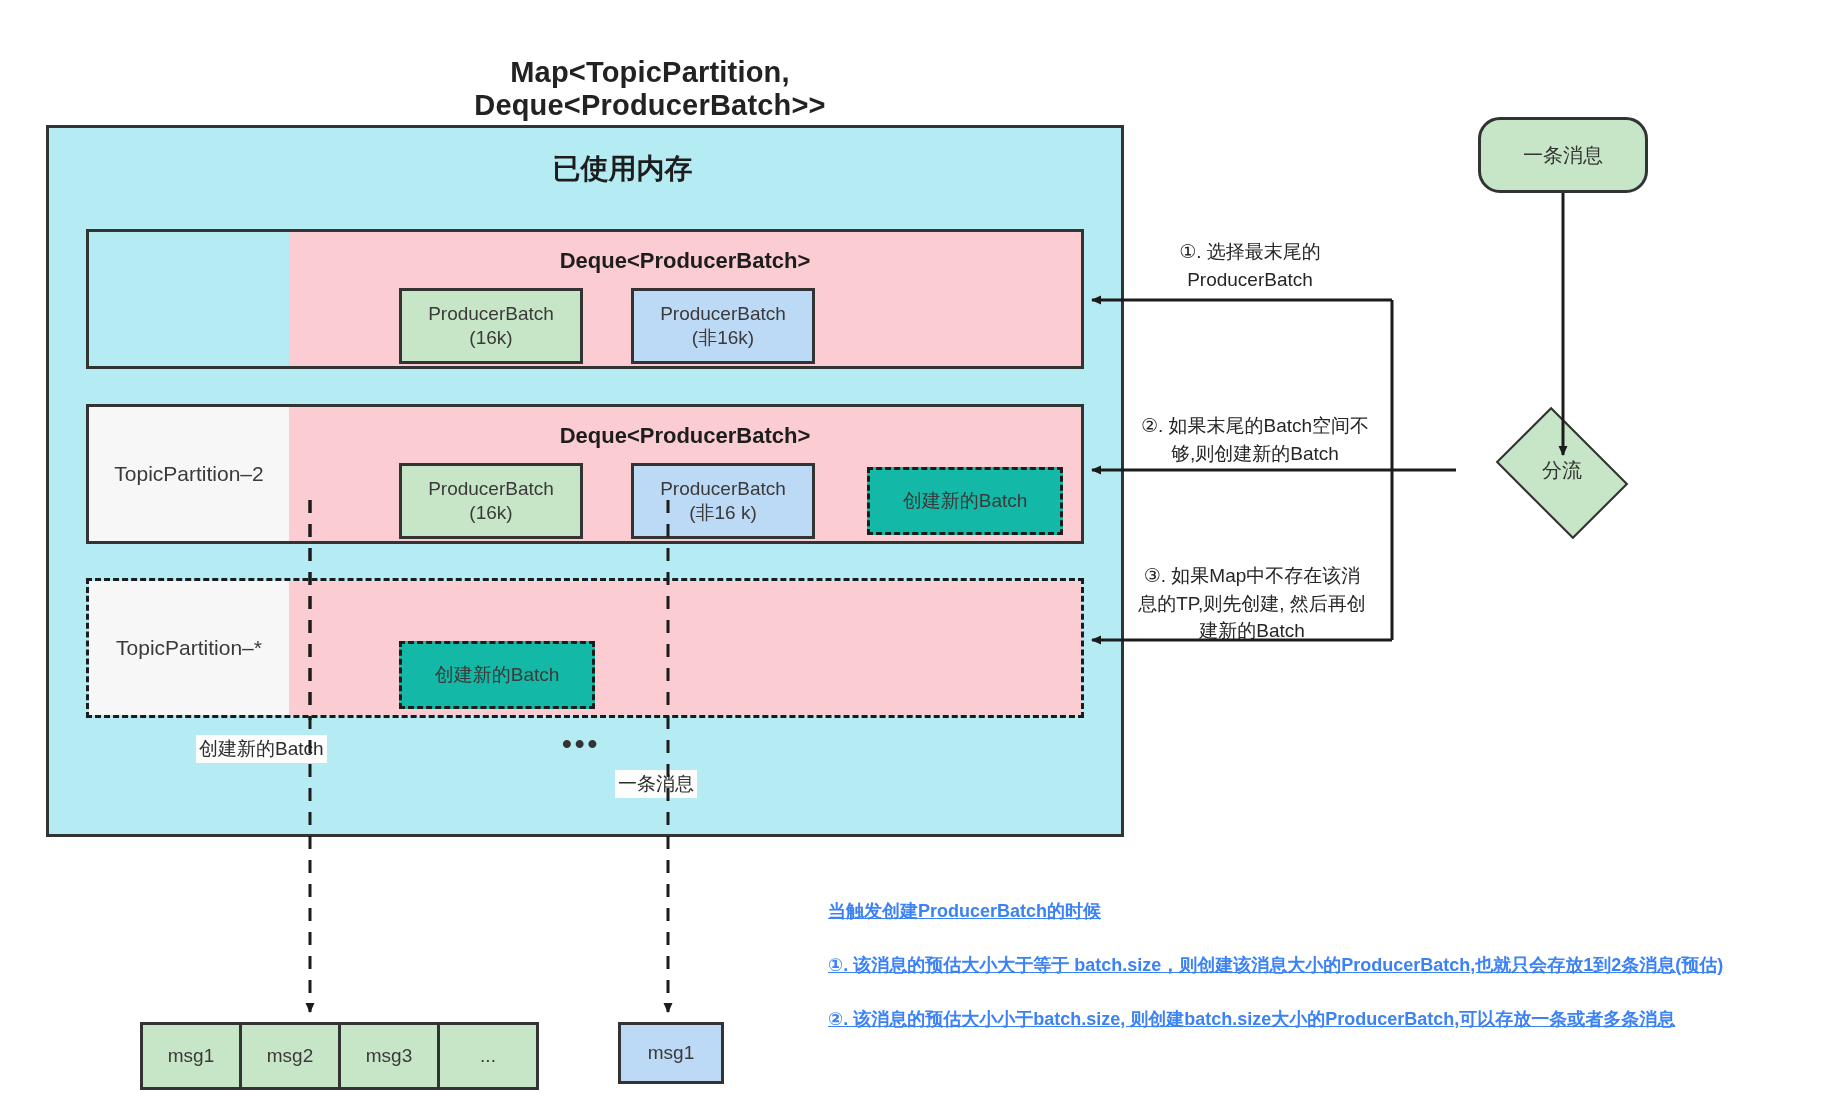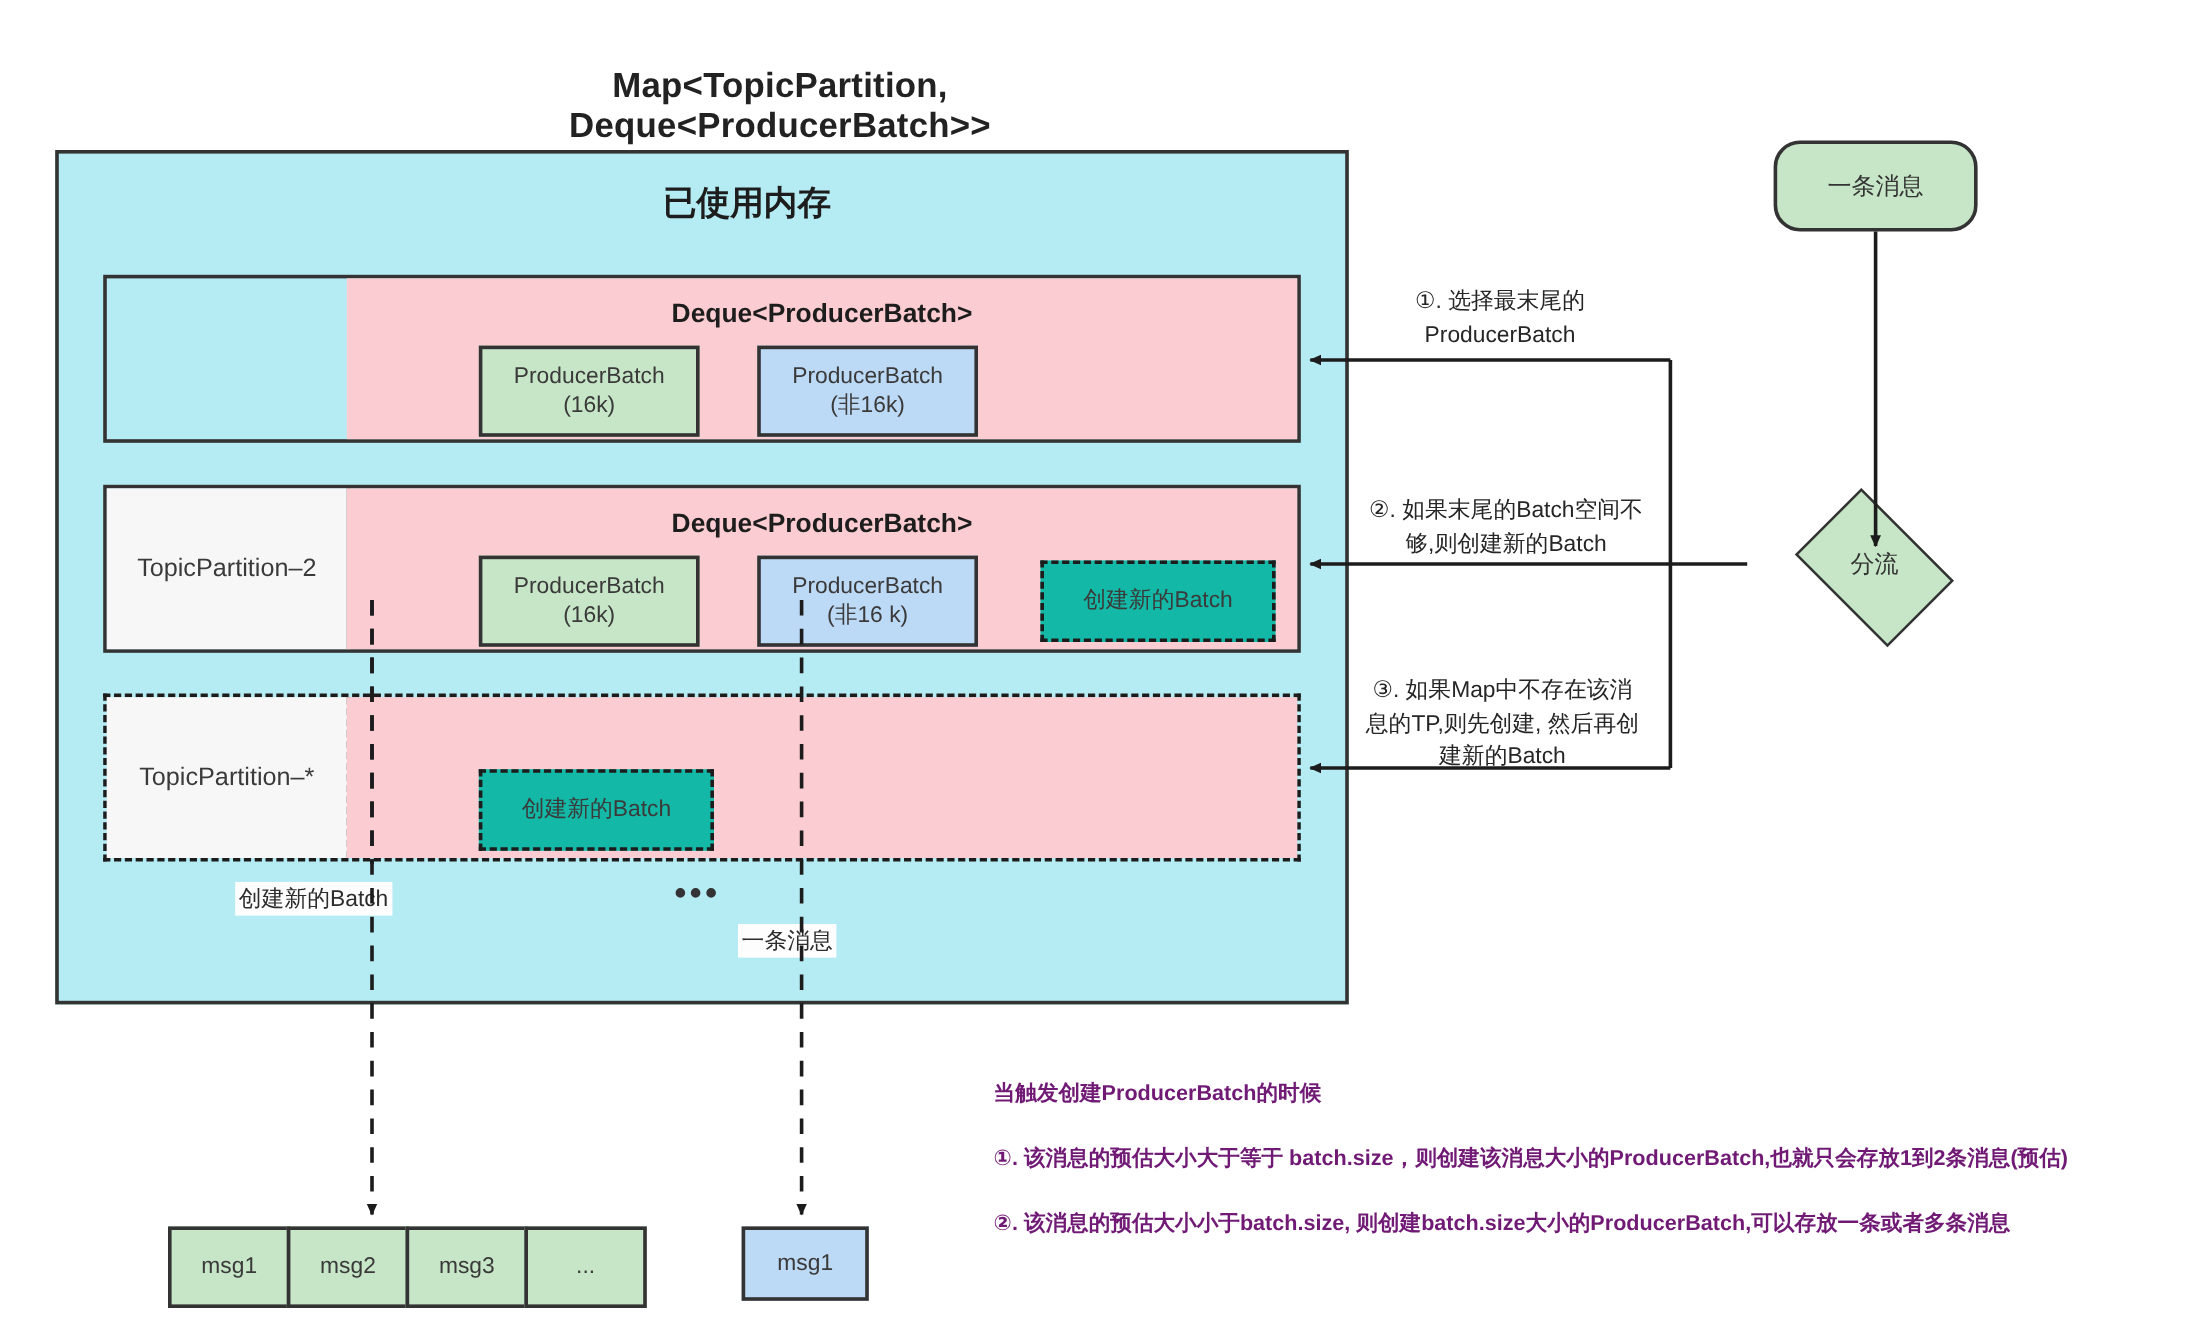--- a/index.html
+++ b/index.html
@@ -117,21 +117,21 @@
   .msg-cell:first-child { margin-left: 0; }
   #single-msg {
     left: 618px; top: 1022px; width: 106px; height: 62px;
     background: #bcd9f5; border: 3px solid #333333;
     font-size: 19px; color: #3a3a3a;
   }
 
   
   #legend {
     left: 828px; top: 898px; width: 980px;
-    font-size: 18px; line-height: 1.55; color: #701a75;
+    font-size: 18px; line-height: 1.55; color: #3b82f6; text-decoration: underline;
   }
   #legend .lg-head { font-weight: bold; margin-bottom: 26px; }
   #legend .lg-item { font-weight: bold; margin-bottom: 26px; }
 
   .ellipsis {
     font-size: 28px; font-weight: bold; color: #333; letter-spacing: 3px;
   }
   svg.overlay {
     position: absolute; left: 0; top: 0; width: 1828px; height: 1112px;
     pointer-events: none;

